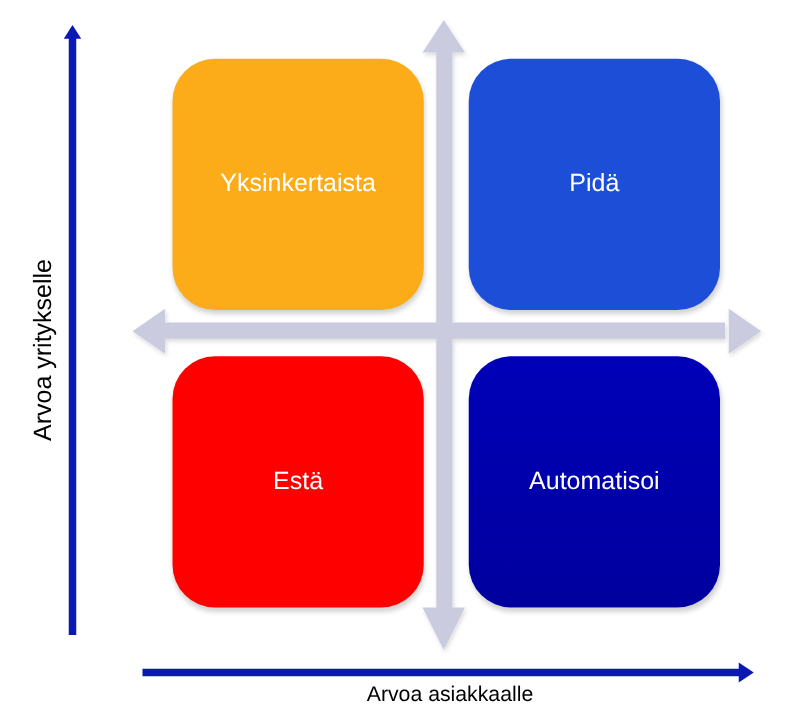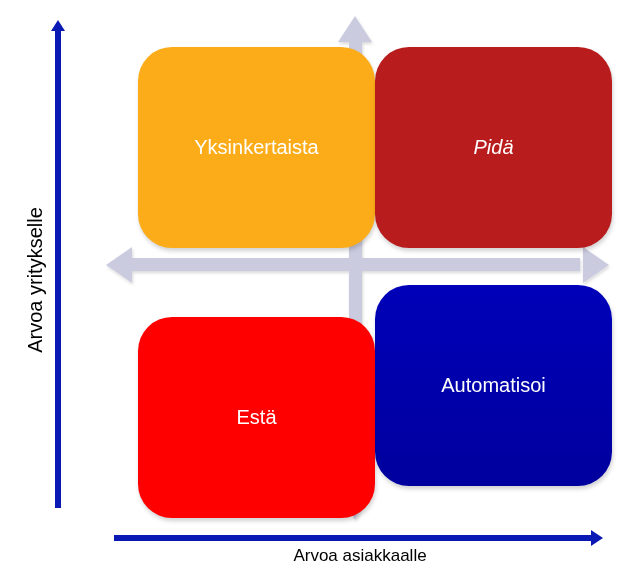--- a/index.html
+++ b/index.html
@@ -1,24 +1,24 @@
 <!DOCTYPE html>
 <html><head>
 <meta charset="utf-8">
 <style>
   html, body { margin: 0; padding: 0; background: #ffffff; }
   body { width: 640px; height: 582px; position: relative; overflow: hidden;
          font-family: "Liberation Sans", sans-serif; }
   .layer { position: absolute; left: 0; top: 0; }
-  .quad { position: absolute; width: 237px; height: 201px; border-radius: 34px;
+  .quad { position: absolute; width: 201px; height: 201px; border-radius: 34px;
           display: flex; align-items: center; justify-content: center;
           color: #ffffff; font-size: 20px; box-shadow: 1px 3px 4px rgba(0,0,0,0.18); }
   .q-tl { left: 138px; top: 47px; }
   .q-tr { left: 375px; top: 47px; }
-  .q-bl { left: 138px; top: 285px; margin-top: 32px; }
+  .q-bl { left: 138px; top: 285px; }
   .q-br { left: 375px; top: 285px; }
   .ylabel { position: absolute; left: 35px; top: 280px; transform: translate(-50%,-50%) rotate(-90deg);
             font-size: 20px; color: #000; white-space: nowrap; }
   .xlabel { position: absolute; left: 360px; top: 546px; transform: translateX(-50%);
             font-size: 17px; color: #000; white-space: nowrap; }
 </style>
 </head>
 <body>
 
 <svg class="layer" width="640" height="582">
@@ -39,21 +39,21 @@
 
     <polygon points="106,265 132,247 132,283"></polygon>
 
     <polygon points="609,265 583,247 583,283"></polygon>
   </g>
 </svg>
 
 <div class="quad q-tl" style="background:#fbac18;">
   <span>Yksinkertaista</span>
 </div>
-<div class="quad q-tr" style="background:#b91c1c;font-style:italic;">
+<div class="quad q-tr" style="background:#1d4ed8;">
   <span>Pidä</span>
 </div>
 <div class="quad q-bl" style="background:#ff0000;">
   <span>Estä</span>
 </div>
 <div class="quad q-br" style="background:linear-gradient(#0000b8,#00009e);">
   <span>Automatisoi</span>
 </div>
 
 <svg class="layer" width="640" height="582">

